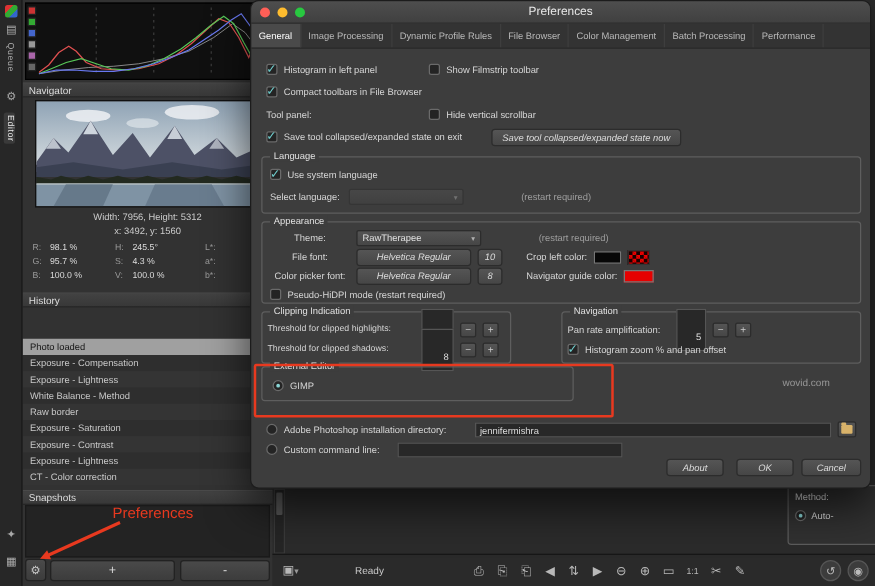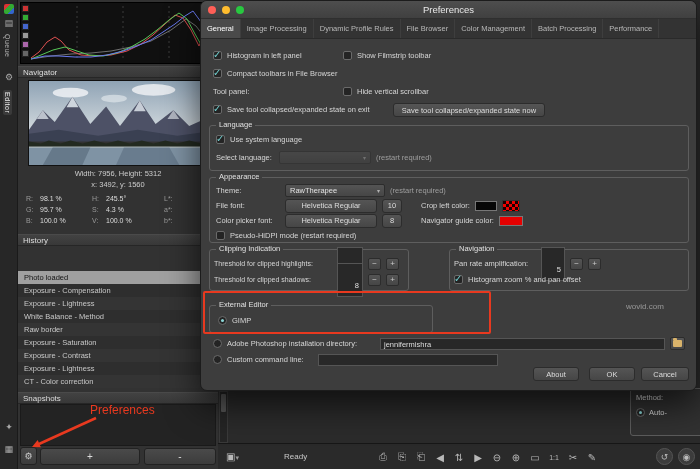--- a/index.html
+++ b/index.html
@@ -75,28 +75,28 @@
   .light{ width:8px; height:8px; border-radius:50%; }
   .light.red{ background:#ff5f57; } .light.yellow{ background:#febc2e; } .light.green{ background:#28c840; }
   .dlg-title{ text-align:center; line-height:18px; font-size:9.5px; color:#e8e8e8; }
   .tabbar{ height:20px; background:#333; display:flex; align-items:stretch; border-bottom:1px solid #2a2a2a; overflow:hidden; }
   .tab{ padding:0 6px; font-size:7.5px; color:#b8b8b8; display:flex; align-items:center;
         border-right:1px solid #3e3e3e; white-space:nowrap; }
   .tab.active{ background:#4a4a4a; color:#fff; }
 
   .drow{ position:absolute; display:flex; align-items:center; gap:5px; font-size:7.5px; color:#d6d6d6;
          height:13px; white-space:nowrap; }
-  .lbl{} .dim{ color:#9e9e9e; }
-  .flab{ width:64px; flex:none; }
+  .lbl{} .dim{ color:#9e9e9e;margin-left:41px; }
+  .flab{ width:64px; flex:none;text-align:center; }
   .cb{ width:9px; height:9px; background:#242424; border:1px solid #6a6a6a; border-radius:2px; position:relative; flex:none; }
   .cb.on::after{ content:"✓"; position:absolute; left:-1px; top:-3px; font-size:10px; color:#70cfcf; }
   .radio{ width:9px; height:9px; background:#242424; border:1px solid #6a6a6a; border-radius:50%; position:relative; flex:none; }
   .radio.on::after{ content:""; position:absolute; left:2px; top:2px; width:3px; height:3px; background:#8ad6d6; border-radius:50%; }
   .btn{ background:linear-gradient(#555,#464646); border:1px solid #2c2c2c; border-radius:3px; color:#ddd;
-        font-size:7.5px; display:flex; align-items:center; justify-content:center; height:14px; padding:0 6px; }
+        font-size:7.5px; display:flex; align-items:center; justify-content:center; height:14px; padding:0 6px;font-style:italic; }
   .dd{ background:linear-gradient(#545454,#464646); border:1px solid #2c2c2c; border-radius:2px; height:13px;
        display:flex; align-items:center; justify-content:space-between; padding:0 4px; color:#e2e2e2; font-size:7.5px; }
   .dd .arr{ font-size:6px; color:#b0b0b0; margin-left:4px; }
   .dd.disabled{ opacity:.45; }
   .val{ background:#282828; border:1px solid #555; height:12px; line-height:11px; text-align:right; padding:16px 3px;
         color:#e0e0e0; font-size:7.5px; flex:none; }
   .spin{ width:13px; height:12px; background:linear-gradient(#555,#464646); border:1px solid #2c2c2c; border-radius:2px;
          color:#ccc; font-size:8px; display:flex; align-items:center; justify-content:center; flex:none; }
   .group{ position:absolute; border:1px solid #5e5e5e; border-radius:3px; }
   .gtitle{ position:absolute; top:-6px; left:6px; background:#3d3d3d; padding:0 3px; font-size:7.5px; color:#e0e0e0; }
@@ -426,21 +426,21 @@
         <span class="val" style="width:24px">5</span>
         <span class="spin">−</span>
         <span class="spin">+</span>
       </div>
       <div class="drow" style="left:4px; top:23px">
         <span class="cb on"></span>
         <span class="lbl">Histogram zoom % and pan offset</span>
       </div>
     </div>
 
-    <div class="group" style="left:8px; top:304px; width:224px; height:28px">
+    <div class="group" style="left:8px; top:292px; width:250px; height:28px">
       <span class="gtitle">External Editor</span>
       <div class="drow" style="left:8px; top:8px">
         <span class="radio on"></span>
         <span class="lbl">GIMP</span>
       </div>
     </div>
 
     <div class="drow" style="left:12px; top:336px">
       <span class="radio"></span>
       <span class="lbl" style="width:148px">Adobe Photoshop installation directory:</span>

